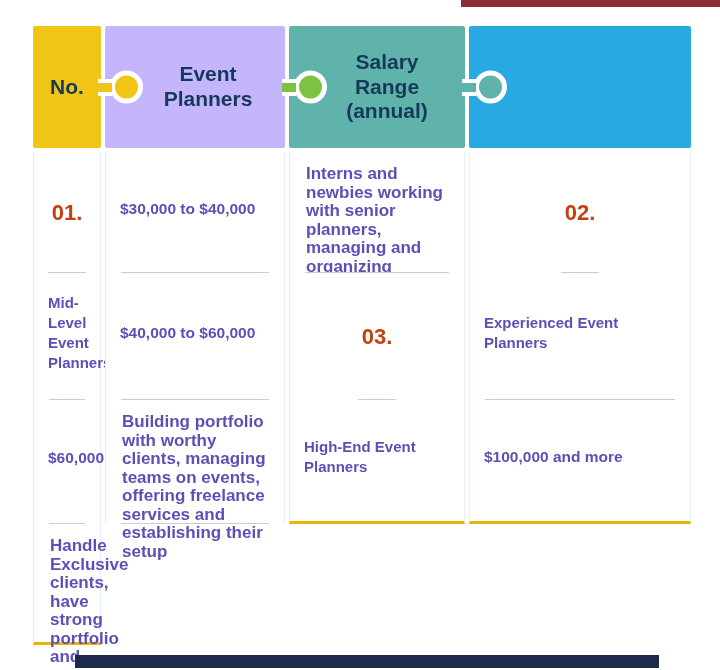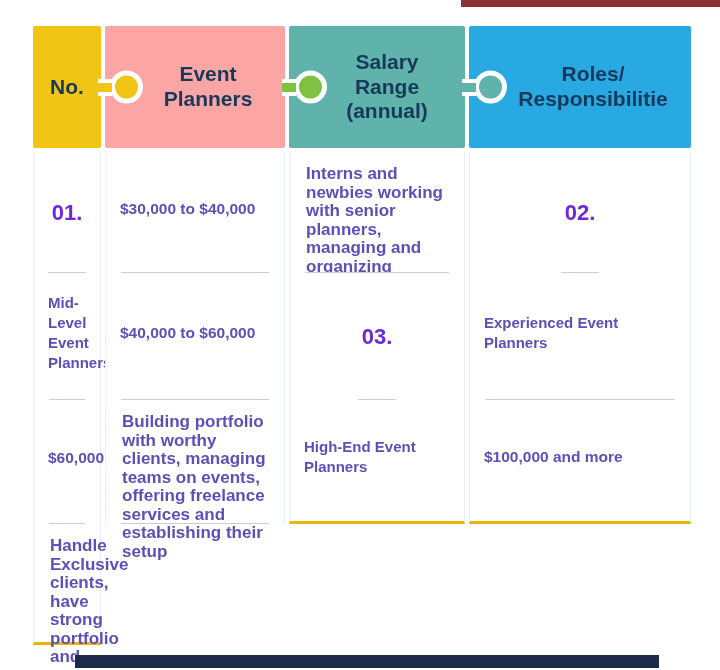--- a/index.html
+++ b/index.html
@@ -9,21 +9,21 @@
   }
   
   .top-bar{position:absolute;left:461px;top:0;width:259px;height:7px;background:#8c2e36;}
   
   .bottom-bar{position:absolute;left:75px;top:655px;width:584px;height:13px;background:#1c2b4b;}
 
   
   .hdr{position:absolute;left:33px;top:26px;height:122px;display:flex;gap:4px;}
   .hcol{position:relative;height:122px;border-radius:2px;display:flex;align-items:center;justify-content:center;}
   .hcol-0{width:68px;background:#f0c515;}
-  .hcol-1{width:180px;background:#fca5a5;}
+  .hcol-1{width:180px;background:#c4b5fd;}
   .hcol-2{width:176px;background:#5fb3ab;}
   .hcol-3{width:222px;background:#29a9e1;}
   .hlabel{
     color:#16395b;font-size:21px;line-height:1.18;text-align:center;display:block;
   }
   .hcol-1 .hlabel{max-width:110px;margin-left:26px;}
   .hcol-2 .hlabel{max-width:95px;margin-left:20px;}
   .hcol-3 .hlabel{max-width:170px;margin-left:26px;}
   
   .knob{
@@ -49,21 +49,21 @@
     position:relative;background:#ffffff;
     border-left:1px solid #e2f1f9;border-right:1px solid #e2f1f9;
   }
   .cell.last{border-bottom:3px solid #eab308;}
   .cell:not(.last)::after{
     content:"";position:absolute;left:15px;right:15px;bottom:0;
     border-bottom:1px solid #c9ced4;
   }
   .cno:not(.last)::after{left:50%;right:auto;width:38px;transform:translateX(-50%);}
   .cno{display:flex;align-items:center;justify-content:center;
-    color:#6d28d9;font-size:22px;}
+    color:#c2410c;font-size:22px;}
   .cplanner{display:flex;align-items:center;padding:0 10px 8px 14px;
     color:#5c50b8;font-size:15px;line-height:20px;}
   .csalary{display:flex;align-items:center;padding:0 0 8px 14px;
     color:#5c50b8;font-size:15.5px;line-height:20px;white-space:nowrap;}
   .croles{padding:13px 16px 0 16px;color:#5c50b8;font-size:17px;line-height:18.5px;}
 </style>
 </head>
 <body>
 
 <div class="canvas">
@@ -77,21 +77,20 @@
     <div class="hcol hcol-1">
       <span class="knob knob-yellow"></span>
       <span class="hlabel">Event Planners</span>
     </div>
     <div class="hcol hcol-2">
       <span class="knob knob-green"></span>
       <span class="hlabel">Salary Range (annual)</span>
     </div>
     <div class="hcol hcol-3">
       <span class="knob knob-teal"></span>
-      <span class="hlabel">Roles/ Responsibilitie</span>
     </div>
   </div>
 
   <div class="tbody">
 
     <div class="cell cno">01.</div>
     <div class="cell csalary">$30,000 to $40,000</div>
     <div class="cell croles">Interns and newbies working with senior planners, managing and organizing events as per instructions.</div>
 
     <div class="cell cno">02.</div>

